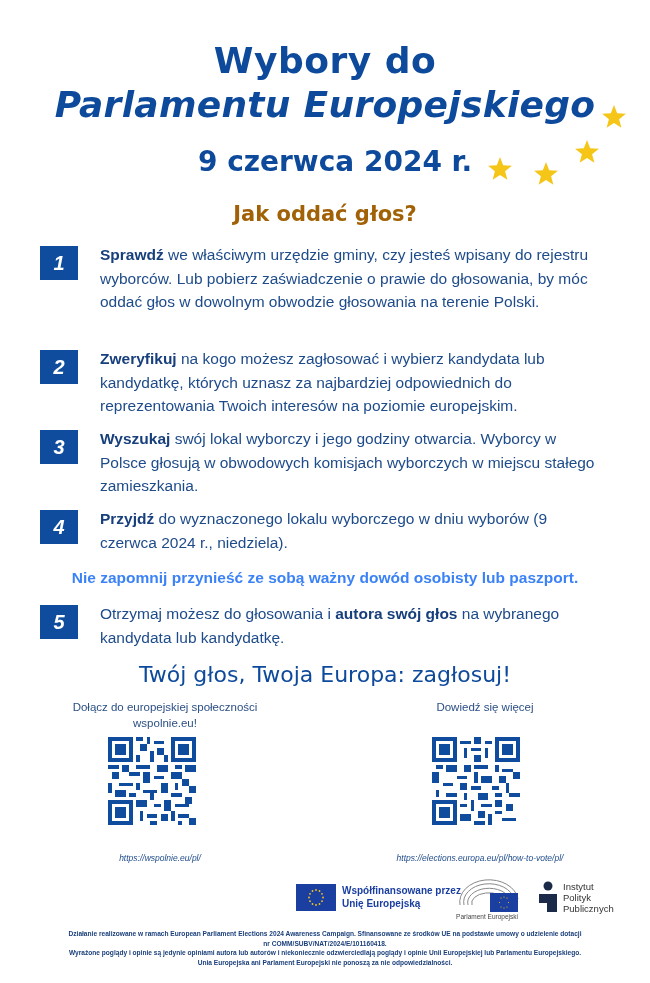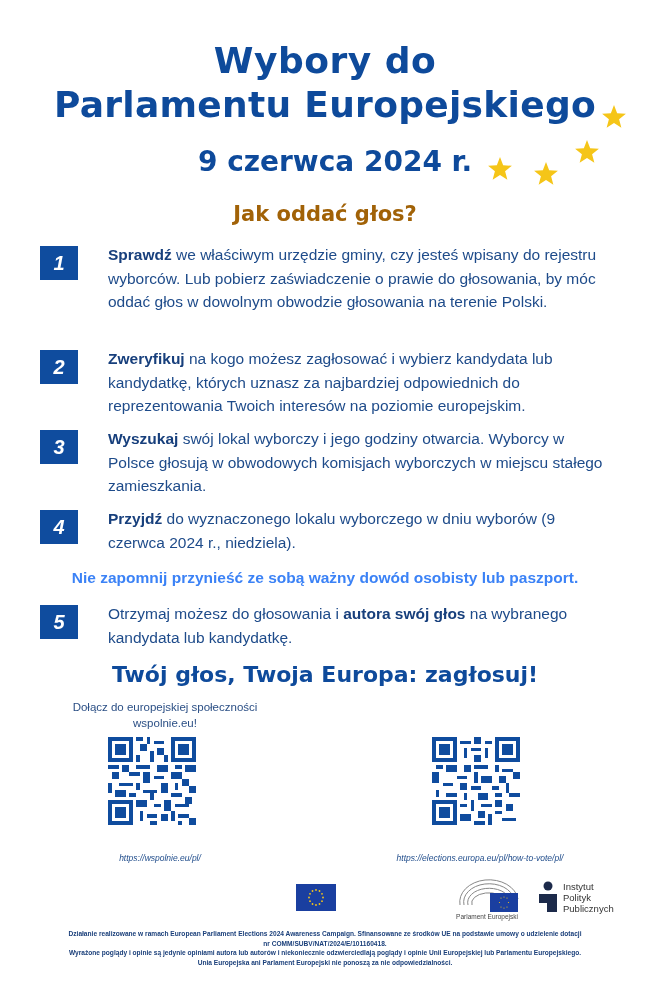--- a/index.html
+++ b/index.html
@@ -1,35 +1,35 @@
 <!DOCTYPE html>
 <html><head>
   <meta charset="utf-8">
   <style>
     * { margin: 0; padding: 0; box-sizing: border-box; }
     html, body { width: 650px; height: 983px; background: #ffffff; overflow: hidden; }
     body { position: relative; font-family: "Liberation Sans", "DejaVu Sans", sans-serif; color: #1a3f7a; }
 
     .title { position: absolute; left: 0; width: 650px; text-align: center; color: #0e4a9b; font-weight: bold; font-family: "DejaVu Sans", sans-serif; }
     .t1 { top: 40px; font-size: 36px; letter-spacing: 0.5px; }
-    .t2 { top: 84px; font-size: 36px; letter-spacing: 0.3px; }
+    .t2 { top: 84px; font-size: 36px; letter-spacing: 0.3px; font-style: italic; }
     .t3 { top: 145px; font-size: 28px; padding-left: 20px; }
 
     .star { position: absolute; width: 26px; height: 26px; }
 
     .how { position: absolute; top: 202px; left: 0; width: 650px; text-align: center; font-size: 21px; font-weight: bold; color: #a16207; font-family: "DejaVu Sans", sans-serif; }
 
     .step { position: absolute; left: 40px; width: 560px; }
     .num { position: absolute; left: 0; top: 0; width: 38px; height: 34px; background: #0f4c9e; color: #fff; font-size: 20px; font-style: italic; font-weight: bold; display: flex; align-items: center; justify-content: center; font-family: "Liberation Sans", sans-serif; }
-    .stext { position: absolute; left: 60px; top: -3px; width: 505px; font-size: 15.5px; line-height: 23.5px; color: #1e4b8a; margin-left: 8px; }
+    .stext { position: absolute; left: 60px; top: -3px; width: 505px; font-size: 15.5px; line-height: 23.5px; color: #1e4b8a; }
     .stext b { color: #173f7c; }
 
     .reminder { position: absolute; top: 569px; left: 0; width: 650px; text-align: center; font-size: 15.5px; font-weight: bold; color: #3b82f6; }
 
-    .slogan { position: absolute; top: 662px; left: 0; width: 650px; text-align: center; font-size: 22px; font-weight: bold; color: #0e4a9b; font-family: "DejaVu Sans", sans-serif; }
+    .slogan { position: absolute; top: 662px; left: 0; width: 650px; text-align: center; font-size: 22px; font-weight: normal; color: #0e4a9b; font-family: "DejaVu Sans", sans-serif; }
 
     .qrcap { position: absolute; top: 700px; text-align: center; font-size: 11.5px; line-height: 15.5px; color: #2b4f85; }
     .qrcap.left { left: 40px; width: 250px; }
     .qrcap.right { left: 390px; width: 190px; }
 
     .qr { position: absolute; width: 88px; height: 112px; }
     .qr svg { width: 88px; height: 88px; display: block; }
     .qr.left { left: 108px; top: 737px; }
     .qr.right { left: 432px; top: 737px; }
     .qrurl { position: absolute; top: 853px; text-align: center; font-size: 8.5px; font-style: italic; color: #1e4b8a; }
@@ -94,20 +94,21 @@
   <div class="num">5</div>
   <div class="stext"><span>Otrzymaj możesz do głosowania i </span><b>autora swój głos</b><span> na wybranego kandydata lub kandydatkę.</span></div>
 </div>
 
 <div class="slogan">Twój głos, Twoja Europa: zagłosuj!</div>
 
 <div class="qrcap left">
   <div>Dołącz do europejskiej społeczności wspolnie.eu!</div>
 </div>
 <div class="qrcap right">
+  <div>Dowiedź się więcej</div>
 </div>
 
 <div class="qr left">
   <svg viewBox="0 0 25 25" shape-rendering="crispEdges">
     <rect width="25" height="25" fill="#fff"></rect>
     <g fill="#0f4c9e">
       <path d="M0,0h7v7h-7zM1,1v5h5v-5zM2,2h3v3h-3z" fill-rule="evenodd"></path>
       <path d="M18,0h7v7h-7zM19,1v5h5v-5zM20,2h3v3h-3z" fill-rule="evenodd"></path>
       <path d="M0,18h7v7h-7zM1,19v5h5v-5zM2,20h3v3h-3z" fill-rule="evenodd"></path>
       <rect x="8" y="0" width="2" height="1"></rect>
@@ -224,20 +225,24 @@
           <circle cx="23.5" cy="20" r="0.9"></circle>
           <circle cx="20" cy="21" r="0.9"></circle>
           <circle cx="16.5" cy="20" r="0.9"></circle>
           <circle cx="14" cy="17.2" r="0.9"></circle>
           <circle cx="13" cy="13.5" r="0.9"></circle>
           <circle cx="14" cy="9.8" r="0.9"></circle>
           <circle cx="16.5" cy="7" r="0.9"></circle>
       </g>
     </svg>
   </div>
+  <div class="cofund">
+    <div>Współfinansowane przez</div>
+    <div>Unię Europejską</div>
+  </div>
   <svg class="ep-logo" viewBox="0 0 70 50">
     <g fill="none" stroke="#888" stroke-width="1">
       <path d="M6,30 A29,22 0 0 1 64,24"></path>
       <path d="M10,30 A25,18 0 0 1 60,24"></path>
       <path d="M14,30 A21,14 0 0 1 56,25"></path>
       <path d="M18,30 A17,10 0 0 1 52,26"></path>
     </g>
     <rect x="36" y="18" width="28" height="19" fill="#1a3fa0"></rect>
     <g fill="#f5c518">
       <circle cx="50" cy="22" r="0.6"></circle>

